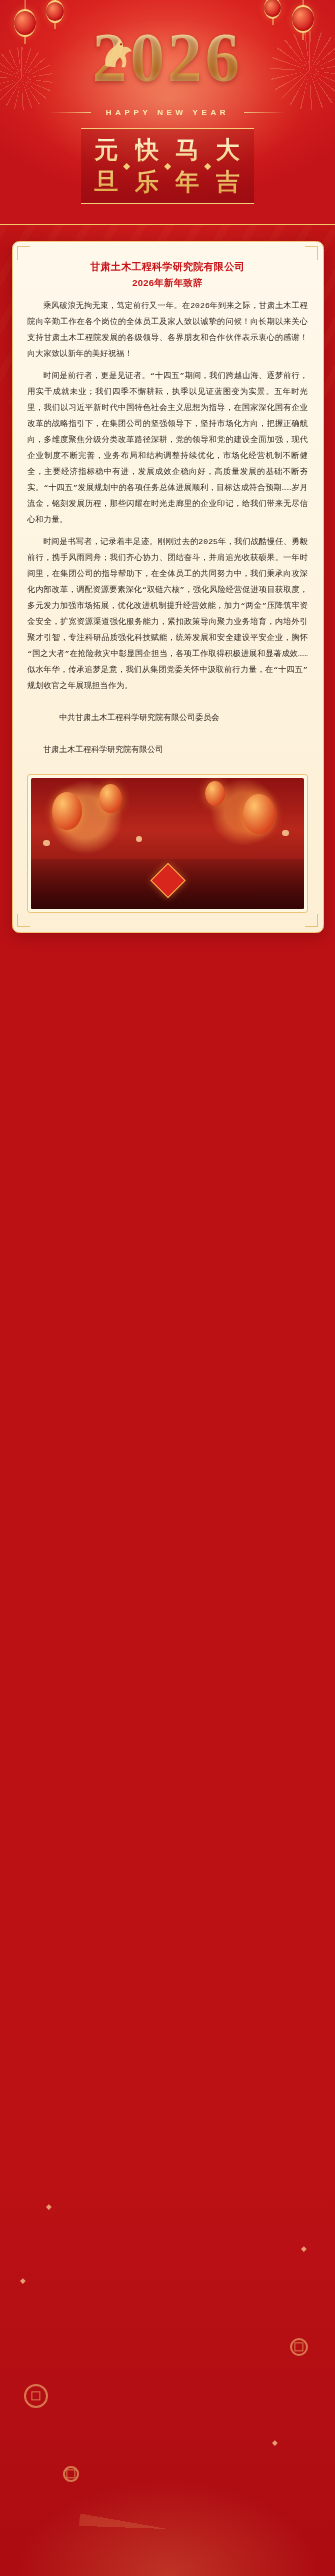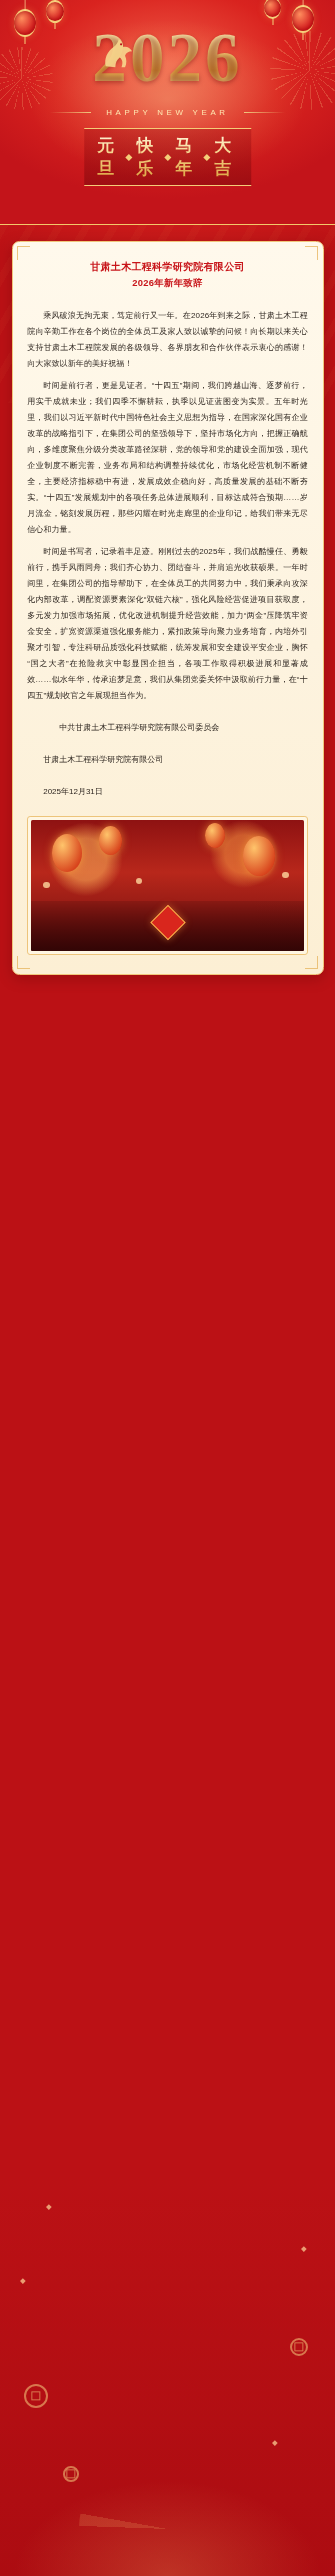--- a/index.html
+++ b/index.html
@@ -90,40 +90,40 @@
     white-space: nowrap;
   }
   .horse-badge {
     position: absolute; left: 50%; top: 32px;
     transform: translateX(-72px);
     width: 44px; height: 44px;
     pointer-events: none;
   }
   .hny {
     position: absolute; left: 50%; top: 108px; transform: translateX(-50%);
-    color: #ffe6b0; font-size: 7.9px; letter-spacing: 3.7px; font-weight: 400;
+    color: #ffe6b0; font-size: 7.9px; letter-spacing: 3.7px; font-weight: 700;
     white-space: nowrap;
   }
   .hny-rule {
     position: absolute; top: 112px; height: 0.5px; width: 41px;
     background: linear-gradient(90deg, transparent, #f0c87e);
   }
   .hny-rule.left  { left: 50px; }
   .hny-rule.right { right: 50px; background: linear-gradient(270deg, transparent, #f0c87e); }
 
   .title-plate {
     position: absolute; left: 50%; top: 128px; transform: translateX(-50%);
     display: flex; align-items: center; gap: 5.2px;
     padding: 5.2px 13.6px;
     border-top: 1px solid #f4cd78; border-bottom: 1px solid #f4cd78;
     background: linear-gradient(180deg, rgba(160,10,16,.35), rgba(120,6,10,.5));
   }
   .title-plate .ch {
     font-family: "Liberation Serif", serif;
-    font-size: 17px; font-weight: 700; letter-spacing: 1px;
+    font-size: 24px; font-weight: 700; letter-spacing: 1px;
     color: transparent;
     background: linear-gradient(180deg, #fff6d8 0%, #f4cf86 45%, #dca23f 100%);
     -webkit-background-clip: text; background-clip: text;
   }
   .title-plate .sep {
     width: 5.2px; height: 5.2px; background: #f4cd78; transform: rotate(45deg);
     flex: none;
   }
 
   
@@ -148,31 +148,32 @@
     text-align: center;
     color: #c8151a;
     font-family: "Liberation Sans", sans-serif;
     font-size: 10px; font-weight: 700; line-height: 1.7;
     letter-spacing: 0.3px;
   }
   .doc-subtitle {
     text-align: center;
     color: #c8151a;
     font-size: 9.4px; font-weight: 700;
-    margin-top: 2.1px; margin-bottom: 18px;
+    margin-top: 2.1px; margin-bottom: 8px;
     letter-spacing: 0.3px;
   }
   .body-text p {
     color: #2e2620;
     font-size: 8px;
     line-height: 2.0;
     text-indent: 2em;
     text-align: justify;
     margin-bottom: 6.3px;
     letter-spacing: 0.1px;
+    font-family: Liberation Mono, monospace;
   }
   .sign-block { margin-top: 5.2px; }
   .sign-block p {
     color: #2e2620;
     font-size: 8px;
     line-height: 2.0;
     text-align: justify;
     text-indent: 2em;
     margin: 16px;
   }
@@ -312,21 +313,20 @@
 
     <div class="body-text">
       <p>乘风破浪无拘无束，笃定前行又一年。在2026年到来之际，甘肃土木工程院向辛勤工作在各个岗位的全体员工及家人致以诚挚的问候！向长期以来关心支持甘肃土木工程院发展的各级领导、各界朋友和合作伙伴表示衷心的感谢！向大家致以新年的美好祝福！</p>
       <p>时间是前行者，更是见证者。“十四五”期间，我们跨越山海、逐梦前行，用实干成就未业；我们四季不懈耕耘，执季以见证蓝图变为实景。五年时光里，我们以习近平新时代中国特色社会主义思想为指导，在国家深化国有企业改革的战略指引下，在集团公司的坚强领导下，坚持市场化方向，把握正确航向，多维度聚焦分级分类改革路径深耕，党的领导和党的建设全面加强，现代企业制度不断完善，业务布局和结构调整持续优化，市场化经营机制不断健全，主要经济指标稳中有进，发展成效企稳向好，高质量发展的基础不断夯实。“十四五”发展规划中的各项任务总体进展顺利，目标达成符合预期……岁月流金，铭刻发展历程，那些闪耀在时光走廊里的企业印记，给我们带来无尽信心和力量。</p>
       <p>时间是书写者，记录着丰足迹。刚刚过去的2025年，我们战酷慢任、勇毅前行，携手风雨同舟；我们齐心协力、团结奋斗，并肩追光收获硕果。一年时间里，在集团公司的指导帮助下，在全体员工的共同努力中，我们秉承向攻深化内部改革，调配资源要素深化“双链六核”，强化风险经营促进项目获取度，多元发力加强市场拓展，优化改进机制提升经营效能，加力“两金”压降筑牢资金安全，扩宽资源渠道强化服务能力，紧扣政策导向聚力业务培育，内培外引聚才引智，专注科研品质强化科技赋能，统筹发展和安全建设平安企业，胸怀“国之大者”在抢险救灾中彰显国企担当，各项工作取得积极进展和显著成效……似水年华，传承追梦足意，我们从集团党委关怀中汲取前行力量，在“十四五”规划收官之年展现担当作为。</p>
     </div>
 
     <div class="sign-block">
       <p>中共甘肃土木工程科学研究院有限公司委员会</p>
       <p class="sign-name">甘肃土木工程科学研究院有限公司</p>
-      <p class="sign-date">2025年12月31日</p>
     </div>
 
     <div class="photo-frame">
       <div class="photo">
         <span class="pl a"></span>
         <span class="pl b"></span>
         <span class="pl c"></span>
         <span class="pl d"></span>
         <span class="blossom b1"></span>
         <span class="blossom b2"></span>

